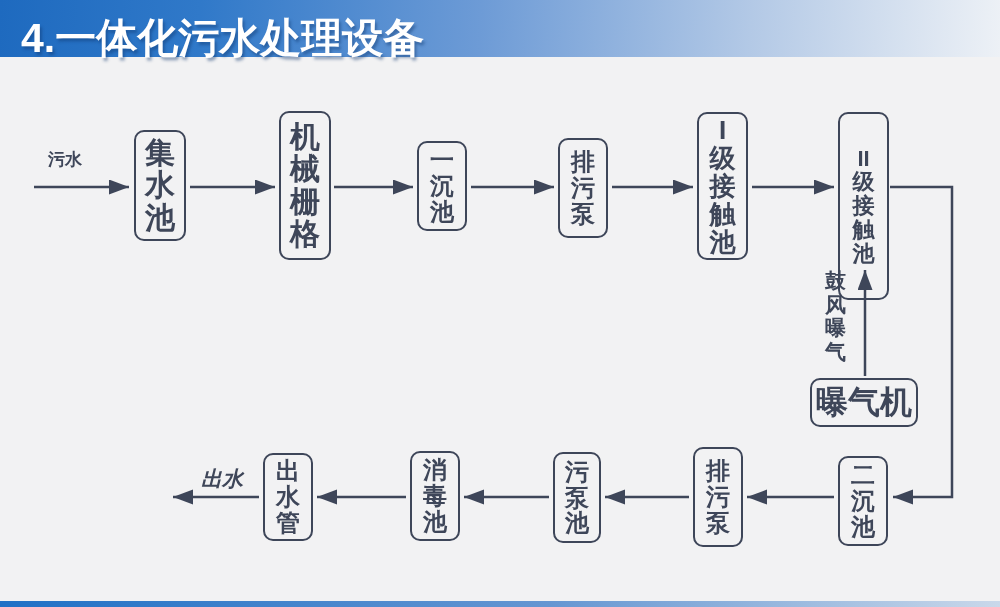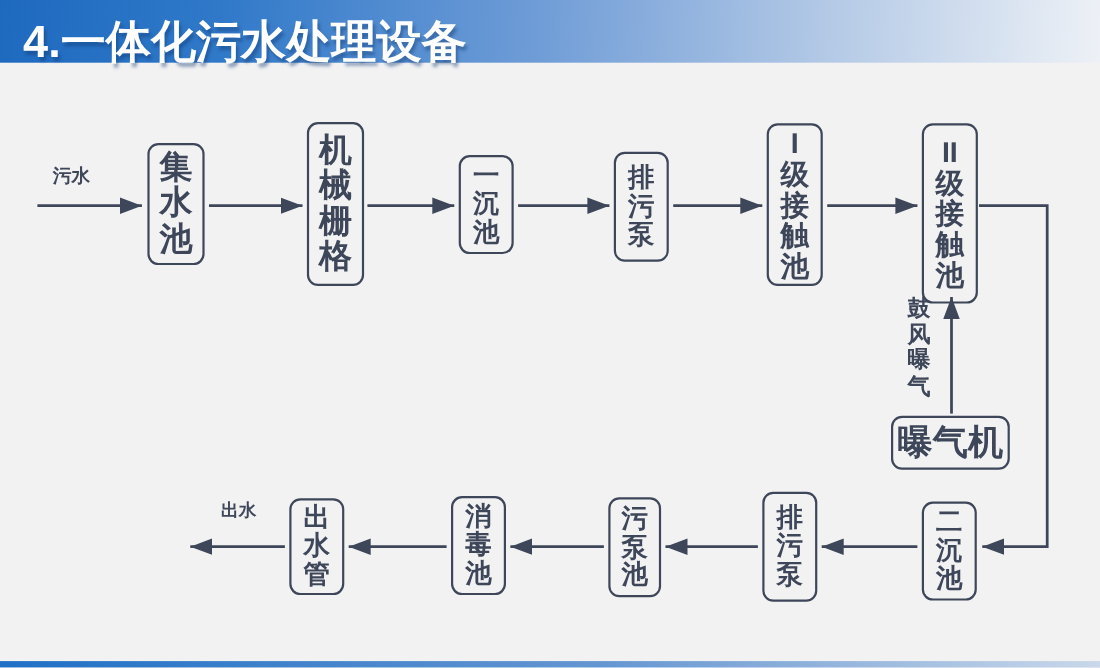--- a/index.html
+++ b/index.html
@@ -136,21 +136,21 @@
           <div class="ln">污</div>
           <div class="ln">泵</div>
         </div>
         <div class="node" title="I级接触池" style="left: 697px; top: 112px; width: 51px; height: 148px; font-size: 26px;">
           <div class="ln">I</div>
           <div class="ln">级</div>
           <div class="ln">接</div>
           <div class="ln">触</div>
           <div class="ln">池</div>
         </div>
-        <div class="node" title="II级接触池" style="left: 838px; top: 112px; width: 51px; height: 164px; font-size: 26px;">
+        <div class="node" title="II级接触池" style="left: 838px; top: 112px; width: 51px; height: 188px; font-size: 22px;">
           <div class="ln">II</div>
           <div class="ln">级</div>
           <div class="ln">接</div>
           <div class="ln">触</div>
           <div class="ln">池</div>
         </div>
         <div class="node" title="曝气机" style="left: 810px; top: 378px; width: 108px; height: 49px; font-size: 32px;">
           <div class="ln">曝气机</div>
         </div>
         <div class="node" title="二沉池" style="left: 838px; top: 456px; width: 50px; height: 90px; font-size: 24px;">
@@ -174,21 +174,21 @@
           <div class="ln">池</div>
         </div>
         <div class="node" title="出水管" style="left: 263px; top: 453px; width: 50px; height: 88px; font-size: 24px;">
           <div class="ln">出</div>
           <div class="ln">水</div>
           <div class="ln">管</div>
         </div>
         <div class="flabel" style="left: 48px; top: 150px; font-size: 17px;">
           <div class="ln">污水</div>
         </div>
-        <div class="flabel" style="left: 201px; top: 456px; font-size: 16px;">
+        <div class="flabel" style="left: 201px; top: 467px; font-size: 21px; font-style: italic;">
           <div class="ln">出水</div>
         </div>
         <div class="flabel vertical" style="left: 825px; top: 269px; font-size: 21px;">
           <div class="ln">鼓</div>
           <div class="ln">风</div>
           <div class="ln">曝</div>
           <div class="ln">气</div>
         </div>
       </div>
   </div>

